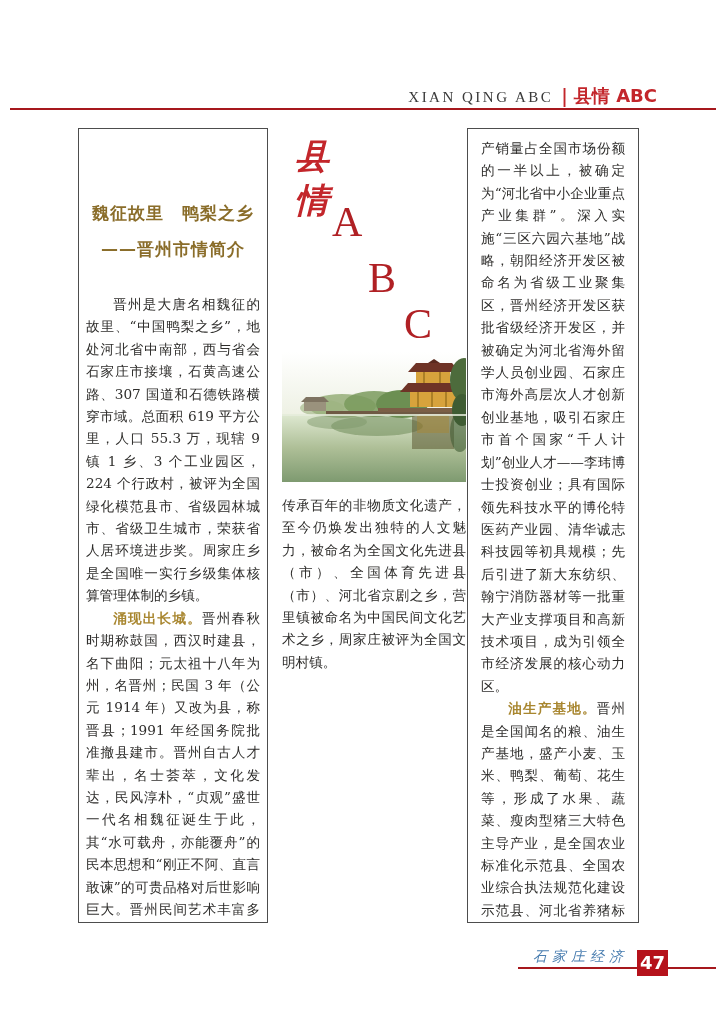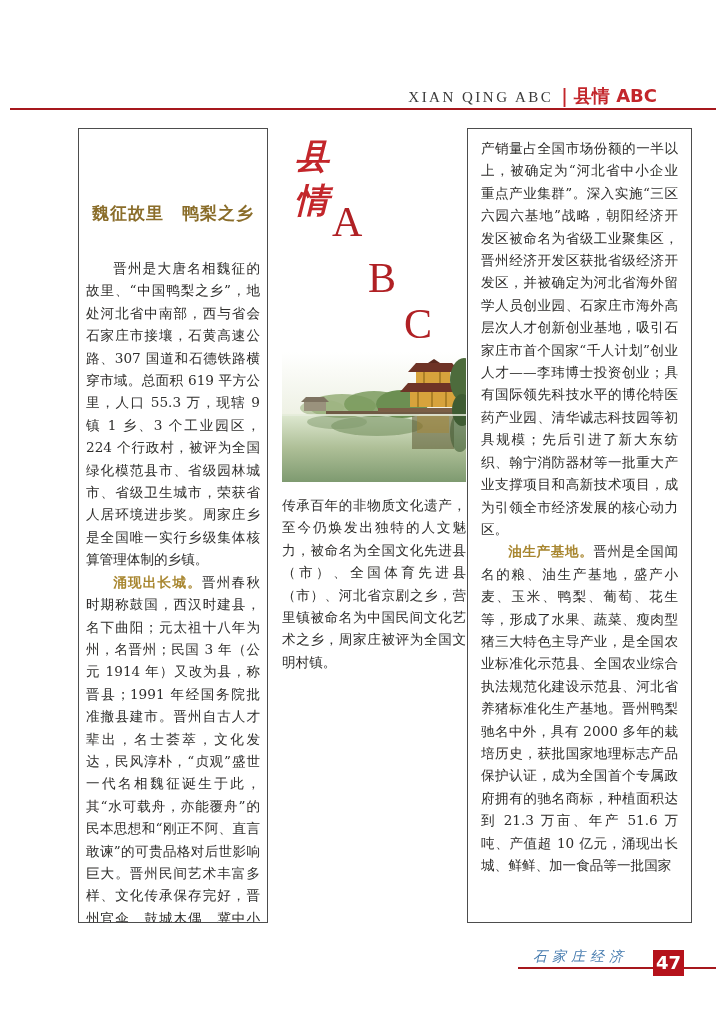--- a/index.html
+++ b/index.html
@@ -12,58 +12,59 @@
   
   .header-text{position:absolute;top:84px;left:0;width:657px;text-align:right;white-space:nowrap;}
   .header-en{font-size:15px;letter-spacing:2.5px;color:#3a3a3a;font-family:Liberation Serif, serif;}
   .header-divider{color:var(--accent-bright);font-weight:bold;font-size:18px;margin:0 6px 0 8px;}
   .header-cn{font-size:18px;font-weight:bold;color:var(--accent-bright);font-family:"DejaVu Sans","Liberation Sans",sans-serif;}
   .header-rule{position:absolute;top:108px;left:10px;right:10px;height:2px;background:var(--accent);}
   
   .col{position:absolute;top:128px;height:795px;box-sizing:border-box;}
   .col-left{left:78px;width:190px;border:1px solid var(--border);padding:10px 7px;overflow:hidden;}
   .col-mid{left:282px;width:184px;}
-  .col-right{left:467px;width:225px;border:1px solid var(--border);padding:8px 13px;overflow:hidden;}
+  .col-right{left:467px;width:172px;border:1px solid var(--border);padding:8px 13px;overflow:hidden;}
   .box-title{margin-top:56px;margin-bottom:26px;text-align:center;color:var(--title-gold);
              font-weight:bold;font-size:17px;line-height:36px;letter-spacing:1px;}
   p.body-p{margin:0;font-size:13.6px;line-height:22.4px;text-align:justify;color:var(--text);}
   p.indent{text-indent:2em;}
   .lead{color:var(--gold);font-weight:bold;font-family:"DejaVu Sans","Liberation Sans",sans-serif;}
   
   .deco{position:relative;height:224px;}
   .stamp{position:absolute;left:10px;top:6px;color:var(--accent-bright);
          font-family:"DejaVu Serif",serif;font-style:italic;font-weight:bold;
          font-size:34px;line-height:44px;width:40px;text-align:center;}
   .letter{position:absolute;color:#b02024;font-family:"Liberation Serif","DejaVu Serif",serif;font-size:42px;}
   .letter-a{left:50px;top:70px;}
   .letter-b{left:86px;top:126px;}
   .letter-c{left:122px;top:172px;}
   .photo{width:184px;height:130px;display:block;}
   .mid-text{margin-top:12px;}
   
   .footer-rule{position:absolute;top:967px;left:518px;right:10px;height:2px;background:var(--accent);}
   .footer-journal{position:absolute;top:948px;right:98px;color:var(--footer-blue);
                   font-style:italic;font-size:14px;letter-spacing:5px;white-space:nowrap;}
-  .page-num{position:absolute;top:950px;left:653px;width:31px;height:26px;background:var(--page-red);
+  .page-num{position:absolute;top:950px;left:637px;width:31px;height:26px;background:var(--page-red);
             color:#fff;font-family:"DejaVu Sans","Liberation Sans",sans-serif;font-weight:bold;
             font-size:18px;text-align:center;line-height:26px;}
 </style>
 </head>
 <body>
 
 <div class="page">
 
   <div class="header-text">
     <span class="header-en">XIAN QING ABC</span><span class="header-divider">|</span><span class="header-cn">县情 ABC</span>
   </div>
   <div class="header-rule"></div>
 
   <div class="col col-left">
     <div class="box-title">
       <div>魏征故里　鸭梨之乡</div>
+      <div>——晋州市情简介</div>
     </div>
     <p class="body-p indent"><span>晋州是大唐名相魏征的故里、“中国鸭梨之乡”，地处河北省中南部，西与省会石家庄市接壤，石黄高速公路、307 国道和石德铁路横穿市域。总面积 619 平方公里，人口 55.3 万，现辖 9 镇 1 乡、3 个工业园区，224 个行政村，被评为全国绿化模范县市、省级园林城市、省级卫生城市，荣获省人居环境进步奖。周家庄乡是全国唯一实行乡级集体核算管理体制的乡镇。</span></p>
     <p class="body-p indent"><span class="lead">涌现出长城。</span><span>晋州春秋时期称鼓国，西汉时建县，名下曲阳；元太祖十八年为州，名晋州；民国 3 年（公元 1914 年）又改为县，称晋县；1991 年经国务院批准撤县建市。晋州自古人才辈出，名士荟萃，文化发达，民风淳朴，“贞观”盛世一代名相魏征诞生于此，其“水可载舟，亦能覆舟”的民本思想和“刚正不阿、直言敢谏”的可贵品格对后世影响巨大。晋州民间艺术丰富多样、文化传承保存完好，晋州官伞、鼓城木偶、冀中小曲等</span></p>
   </div>
 
   <div class="col col-mid">
     <div class="deco">
       <div class="stamp">
         <div>县</div>
         <div>情</div>

